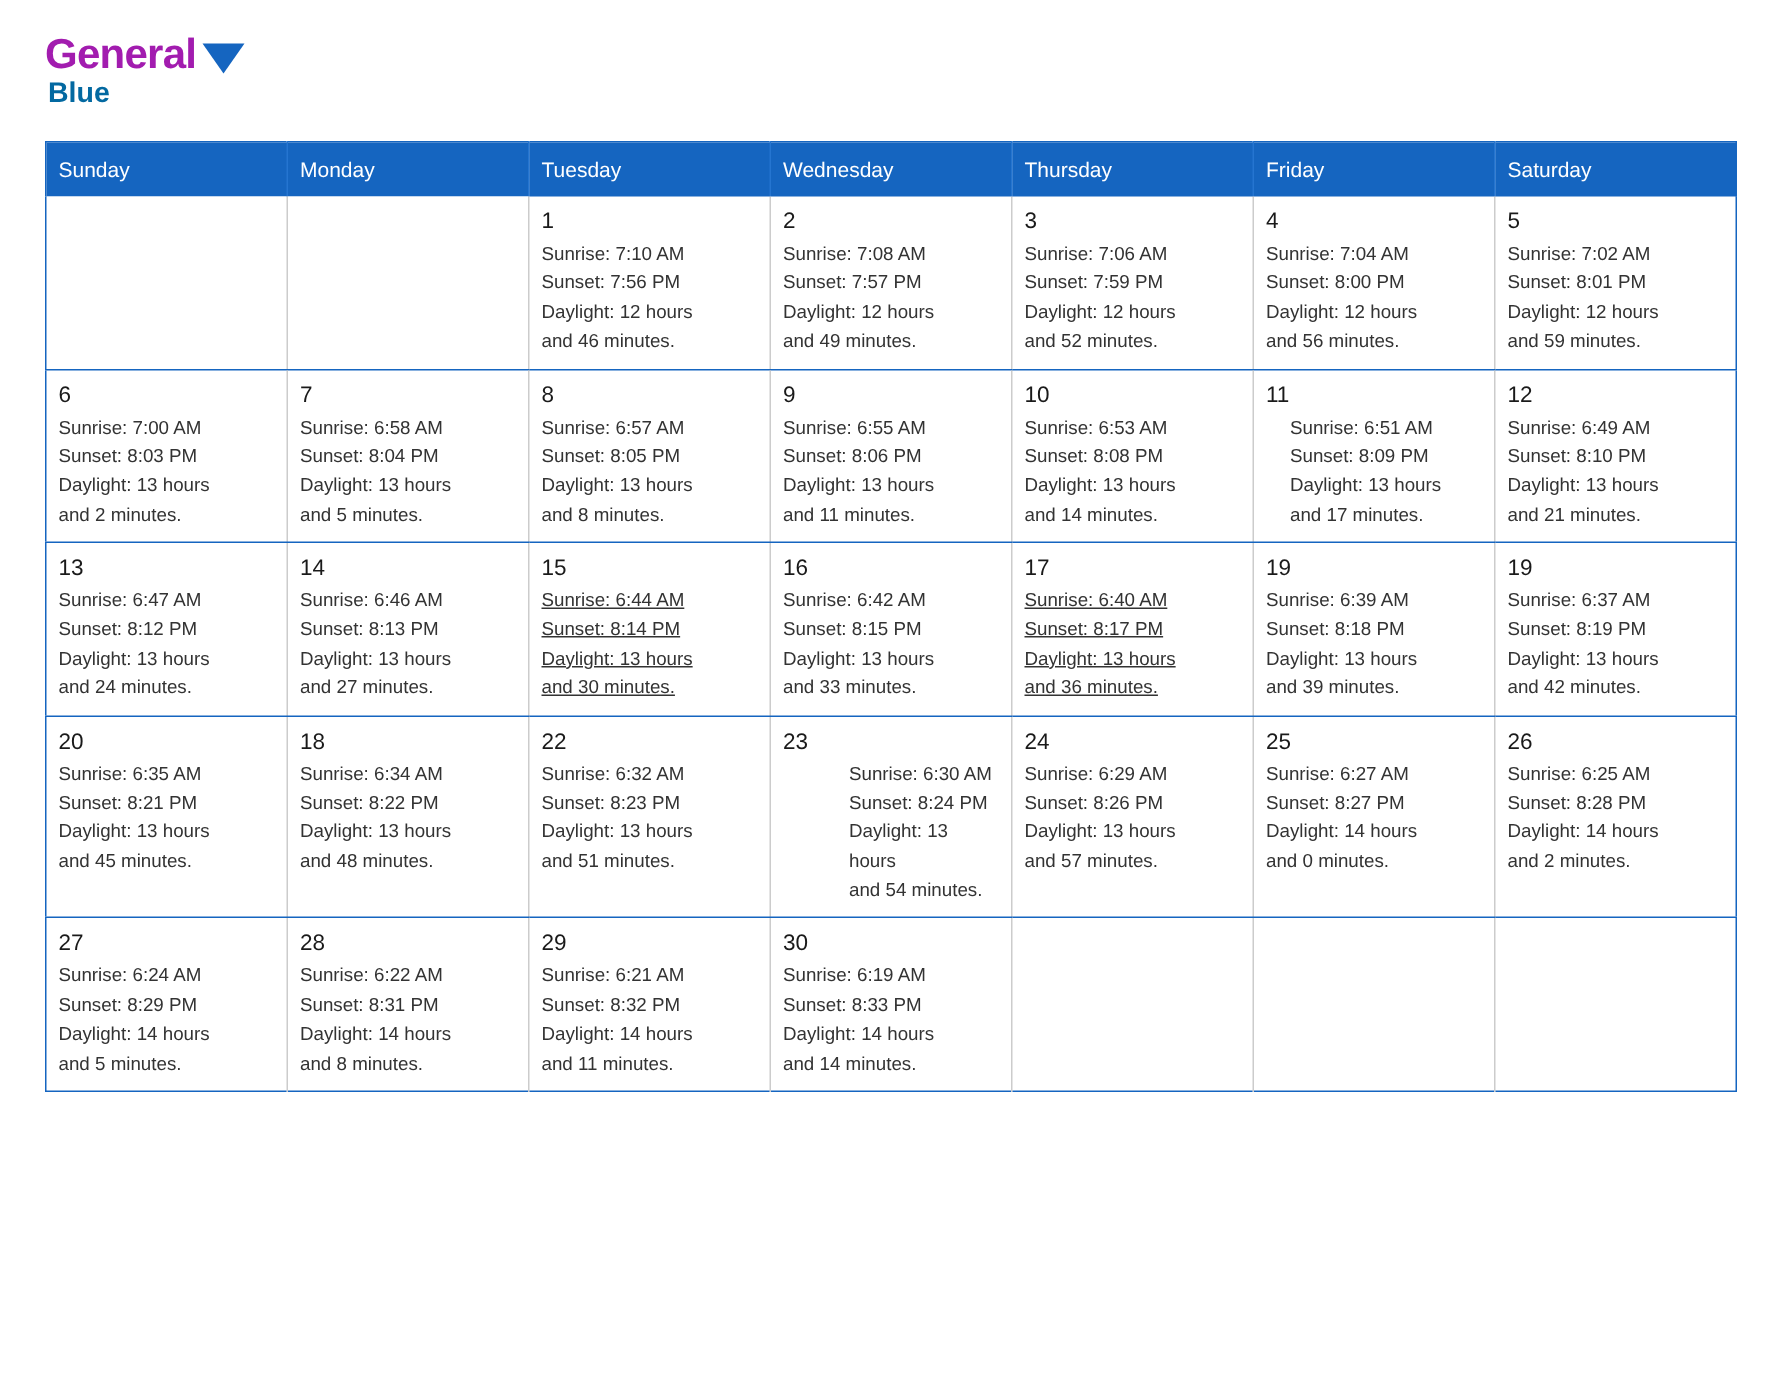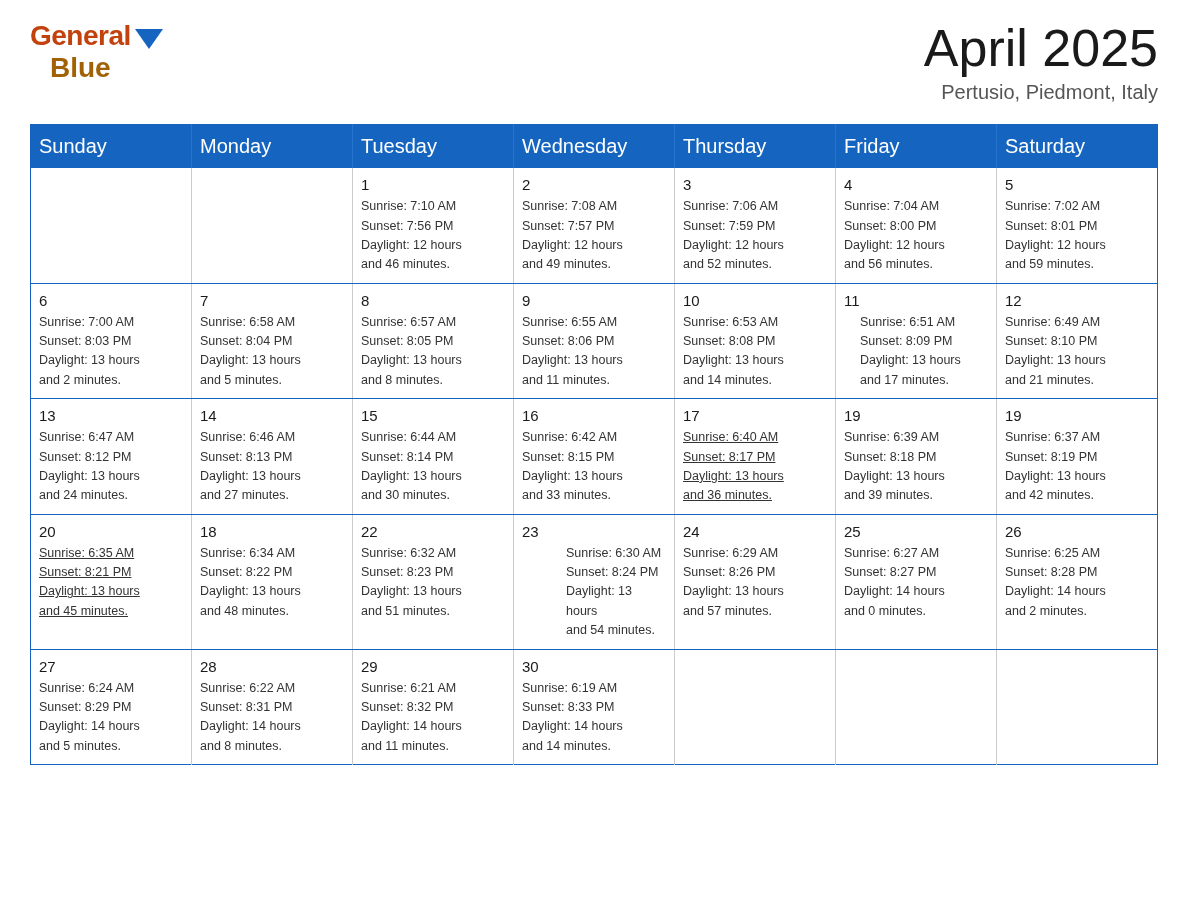--- a/index.html
+++ b/index.html
@@ -21,37 +21,37 @@
       flex-direction: column;
       align-items: flex-start;
     }
     .logo-top {
       display: flex;
       align-items: center;
     }
     .logo-general {
       font-size: 28px;
       font-weight: bold;
-      color: #c2410c;
+      color: #a21caf;
       letter-spacing: -0.5px;
     }
     .logo-triangle {
       width: 0;
       height: 0;
       border-left: 14px solid transparent;
       border-right: 14px solid transparent;
       border-top: 20px solid #1565c0;
       margin-left: 4px;
       margin-top: 6px;
     }
     .logo-blue {
-      font-size: 28px;
+      font-size: 19px;
       font-weight: bold;
-      color: #a16207;
-      margin-left: 20px;
+      color: #0369a1;
+      margin-left: 2px;
     }
     .title-section {
       text-align: right;
     }
     .month-year {
       font-size: 52px;
       font-weight: normal;
       color: #1a1a1a;
       line-height: 1.1;
     }
@@ -62,21 +62,21 @@
     }
     .calendar {
       width: 100%;
       border-collapse: collapse;
       border: 1px solid #1565c0;
     }
     .calendar th {
       background-color: #1565c0;
       color: #fff;
       padding: 10px 8px;
-      font-size: 20px;
+      font-size: 14px;
       font-weight: normal;
       text-align: left;
       border-right: 1px solid #2575d0;
     }
     .calendar th:last-child {
       border-right: none;
     }
     .calendar td {
       vertical-align: top;
       padding: 8px 8px;
@@ -110,24 +110,20 @@
 </head>
 <body>
 
 <div class="header">
   <div class="logo">
     <div class="logo-top">
       <span class="logo-general">General</span>
       <div class="logo-triangle"></div>
     </div>
     <span class="logo-blue">Blue</span>
-  </div>
-  <div class="title-section">
-    <div class="month-year">April 2025</div>
-    <div class="location">Pertusio, Piedmont, Italy</div>
   </div>
 </div>
 
 <table class="calendar">
   <thead>
     <tr>
     <th>Sunday</th>
         <th>Monday</th>
         <th>Tuesday</th>
         <th>Wednesday</th>
@@ -237,21 +233,21 @@
         </td>
         <td>
           <span class="day-number">14</span>
           <div class="day-info" style="white-space: pre-line;">Sunrise: 6:46 AM
 Sunset: 8:13 PM
 Daylight: 13 hours
 and 27 minutes.</div>
         </td>
         <td>
           <span class="day-number">15</span>
-          <div class="day-info" style="white-space: pre-line;">Sunrise: 6:44 AM
+          <div class="day-info" style="white-space: pre-line; text-decoration: underline;">Sunrise: 6:44 AM
 Sunset: 8:14 PM
 Daylight: 13 hours
 and 30 minutes.</div>
         </td>
         <td>
           <span class="day-number">16</span>
           <div class="day-info" style="white-space: pre-line;">Sunrise: 6:42 AM
 Sunset: 8:15 PM
 Daylight: 13 hours
 and 33 minutes.</div>
@@ -274,21 +270,21 @@
           <span class="day-number">19</span>
           <div class="day-info" style="white-space: pre-line;">Sunrise: 6:37 AM
 Sunset: 8:19 PM
 Daylight: 13 hours
 and 42 minutes.</div>
         </td>
       </tr>
       <tr>
         <td>
           <span class="day-number">20</span>
-          <div class="day-info" style="white-space: pre-line; text-decoration: underline;">Sunrise: 6:35 AM
+          <div class="day-info" style="white-space: pre-line;">Sunrise: 6:35 AM
 Sunset: 8:21 PM
 Daylight: 13 hours
 and 45 minutes.</div>
         </td>
         <td>
           <span class="day-number">18</span>
           <div class="day-info" style="white-space: pre-line;">Sunrise: 6:34 AM
 Sunset: 8:22 PM
 Daylight: 13 hours
 and 48 minutes.</div>

